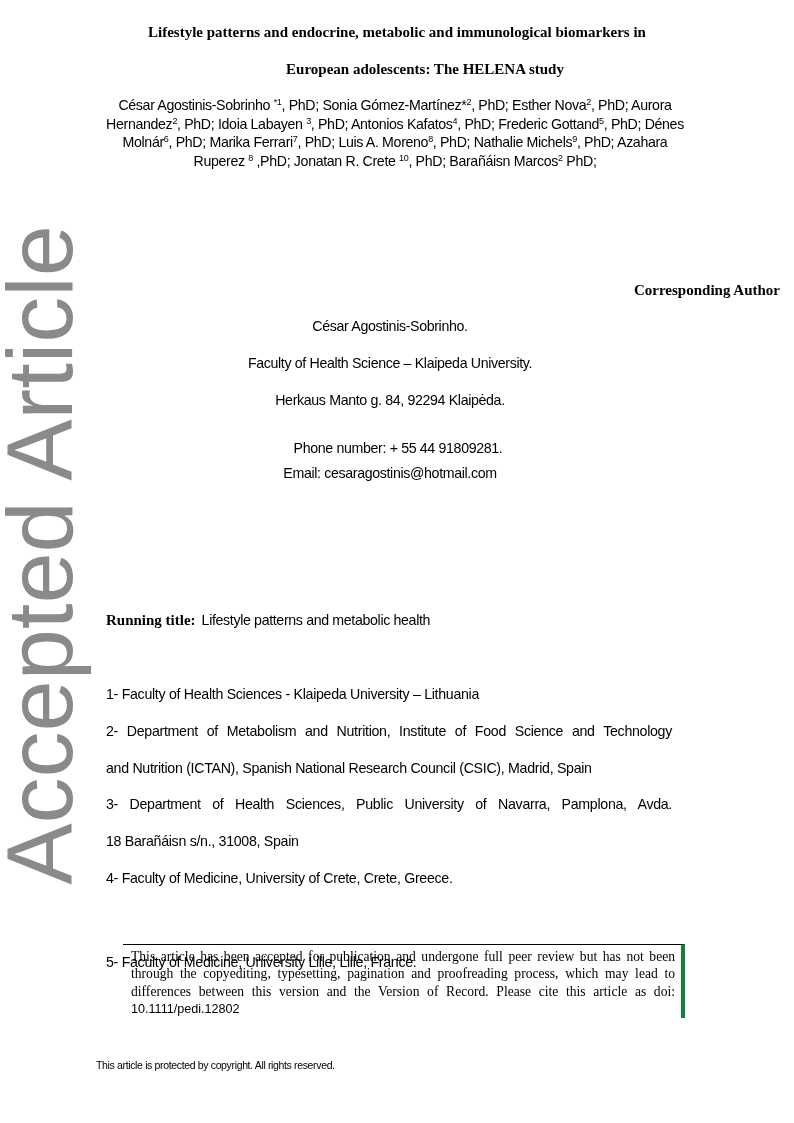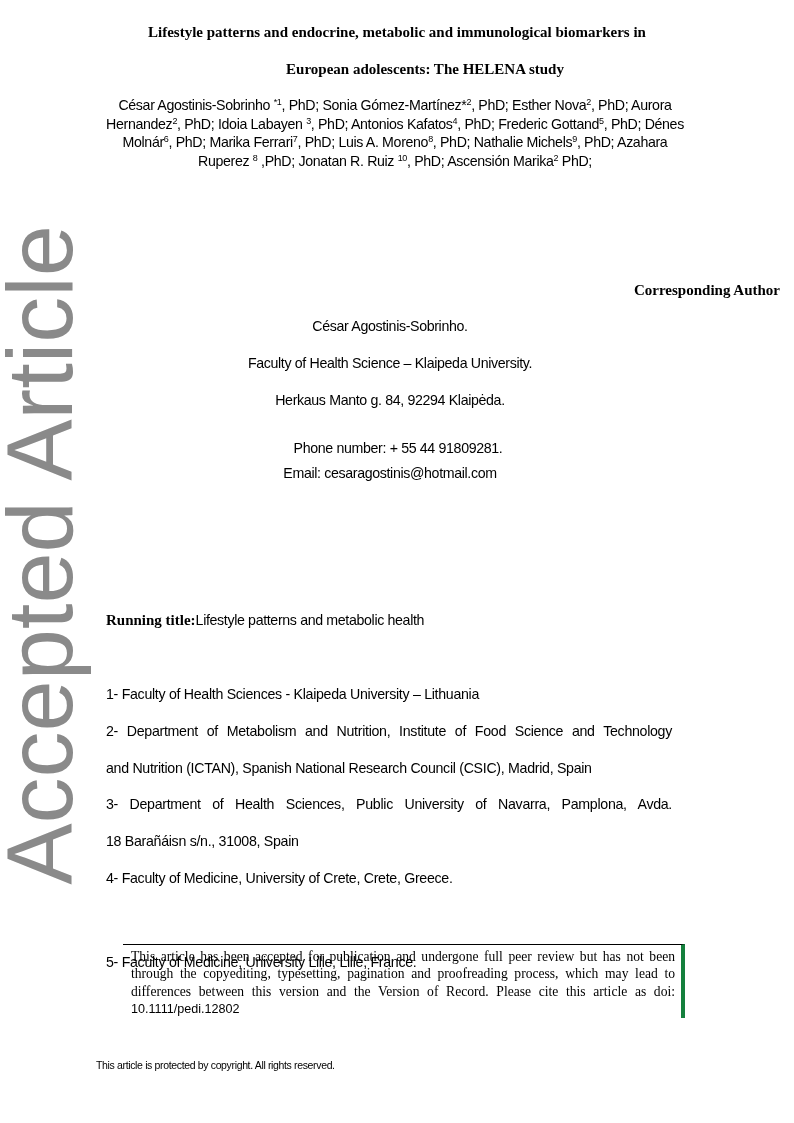--- a/index.html
+++ b/index.html
@@ -81,20 +81,21 @@
       font-size: 14.2px;
     }
     .running .label {
       font-family: "Liberation Serif", serif;
       font-weight: bold;
       font-size: 15px;
     }
     .running .value {
       font-family: "Liberation Sans", sans-serif;
       letter-spacing: -0.35px;
+      margin-left: 6px;
     }
     .aff-line {
       position: absolute;
       left: 106px;
       font-family: "Liberation Sans", sans-serif;
       font-size: 14.2px;
       letter-spacing: -0.3px;
       white-space: nowrap;
     }
     .aff-justify {
@@ -146,22 +147,22 @@
   <span><span>Esther Nova</span><sup>2</sup><span>, PhD; </span></span>
   <span><span>Aurora Hernandez</span><sup>2</sup><span>, PhD; </span></span>
   <span><span>Idoia Labayen</span> <sup>3</sup><span>, PhD; </span></span>
   <span><span>Antonios Kafatos</span><sup>4</sup><span>, PhD; </span></span>
   <span><span>Frederic Gottand</span><sup>5</sup><span>, PhD; </span></span>
   <span><span>Dénes Molnár</span><sup>6</sup><span>, PhD; </span></span>
   <span><span>Marika Ferrari</span><sup>7</sup><span>, PhD; </span></span>
   <span><span>Luis A. Moreno</span><sup>8</sup><span>, PhD; </span></span>
   <span><span>Nathalie Michels</span><sup>9</sup><span>, PhD; </span></span>
   <span><span>Azahara Ruperez</span> <sup>8</sup><span> ,PhD; </span></span>
-  <span><span>Jonatan R. Ruiz</span> <sup>10</sup><span>, PhD; </span></span>
-  <span><span>Ascensión Marika</span><sup>2</sup><span> PhD;</span></span>
+  <span><span>Jonatan R. Crete</span> <sup>10</sup><span>, PhD; </span></span>
+  <span><span>Barañáisn Marcos</span><sup>2</sup><span> PhD;</span></span>
   <br>
 </div>
 
 <div class="center-line corr-heading" style="top:282px;text-align:right;">Corresponding Author</div>
 <div class="center-line" style="top:318px;">César  Agostinis-Sobrinho.</div>
 <div class="center-line" style="top:355px;">Faculty of Health Science – Klaipeda University.</div>
 <div class="center-line" style="top:392px;">Herkaus Manto g. 84, 92294 Klaipėda.</div>
 <div class="center-line" style="top:440px;margin-left:8px;">Phone number: + 55 44 91809281.</div>
 <div class="center-line" style="top:465px;">Email: cesaragostinis@hotmail.com</div>
 

